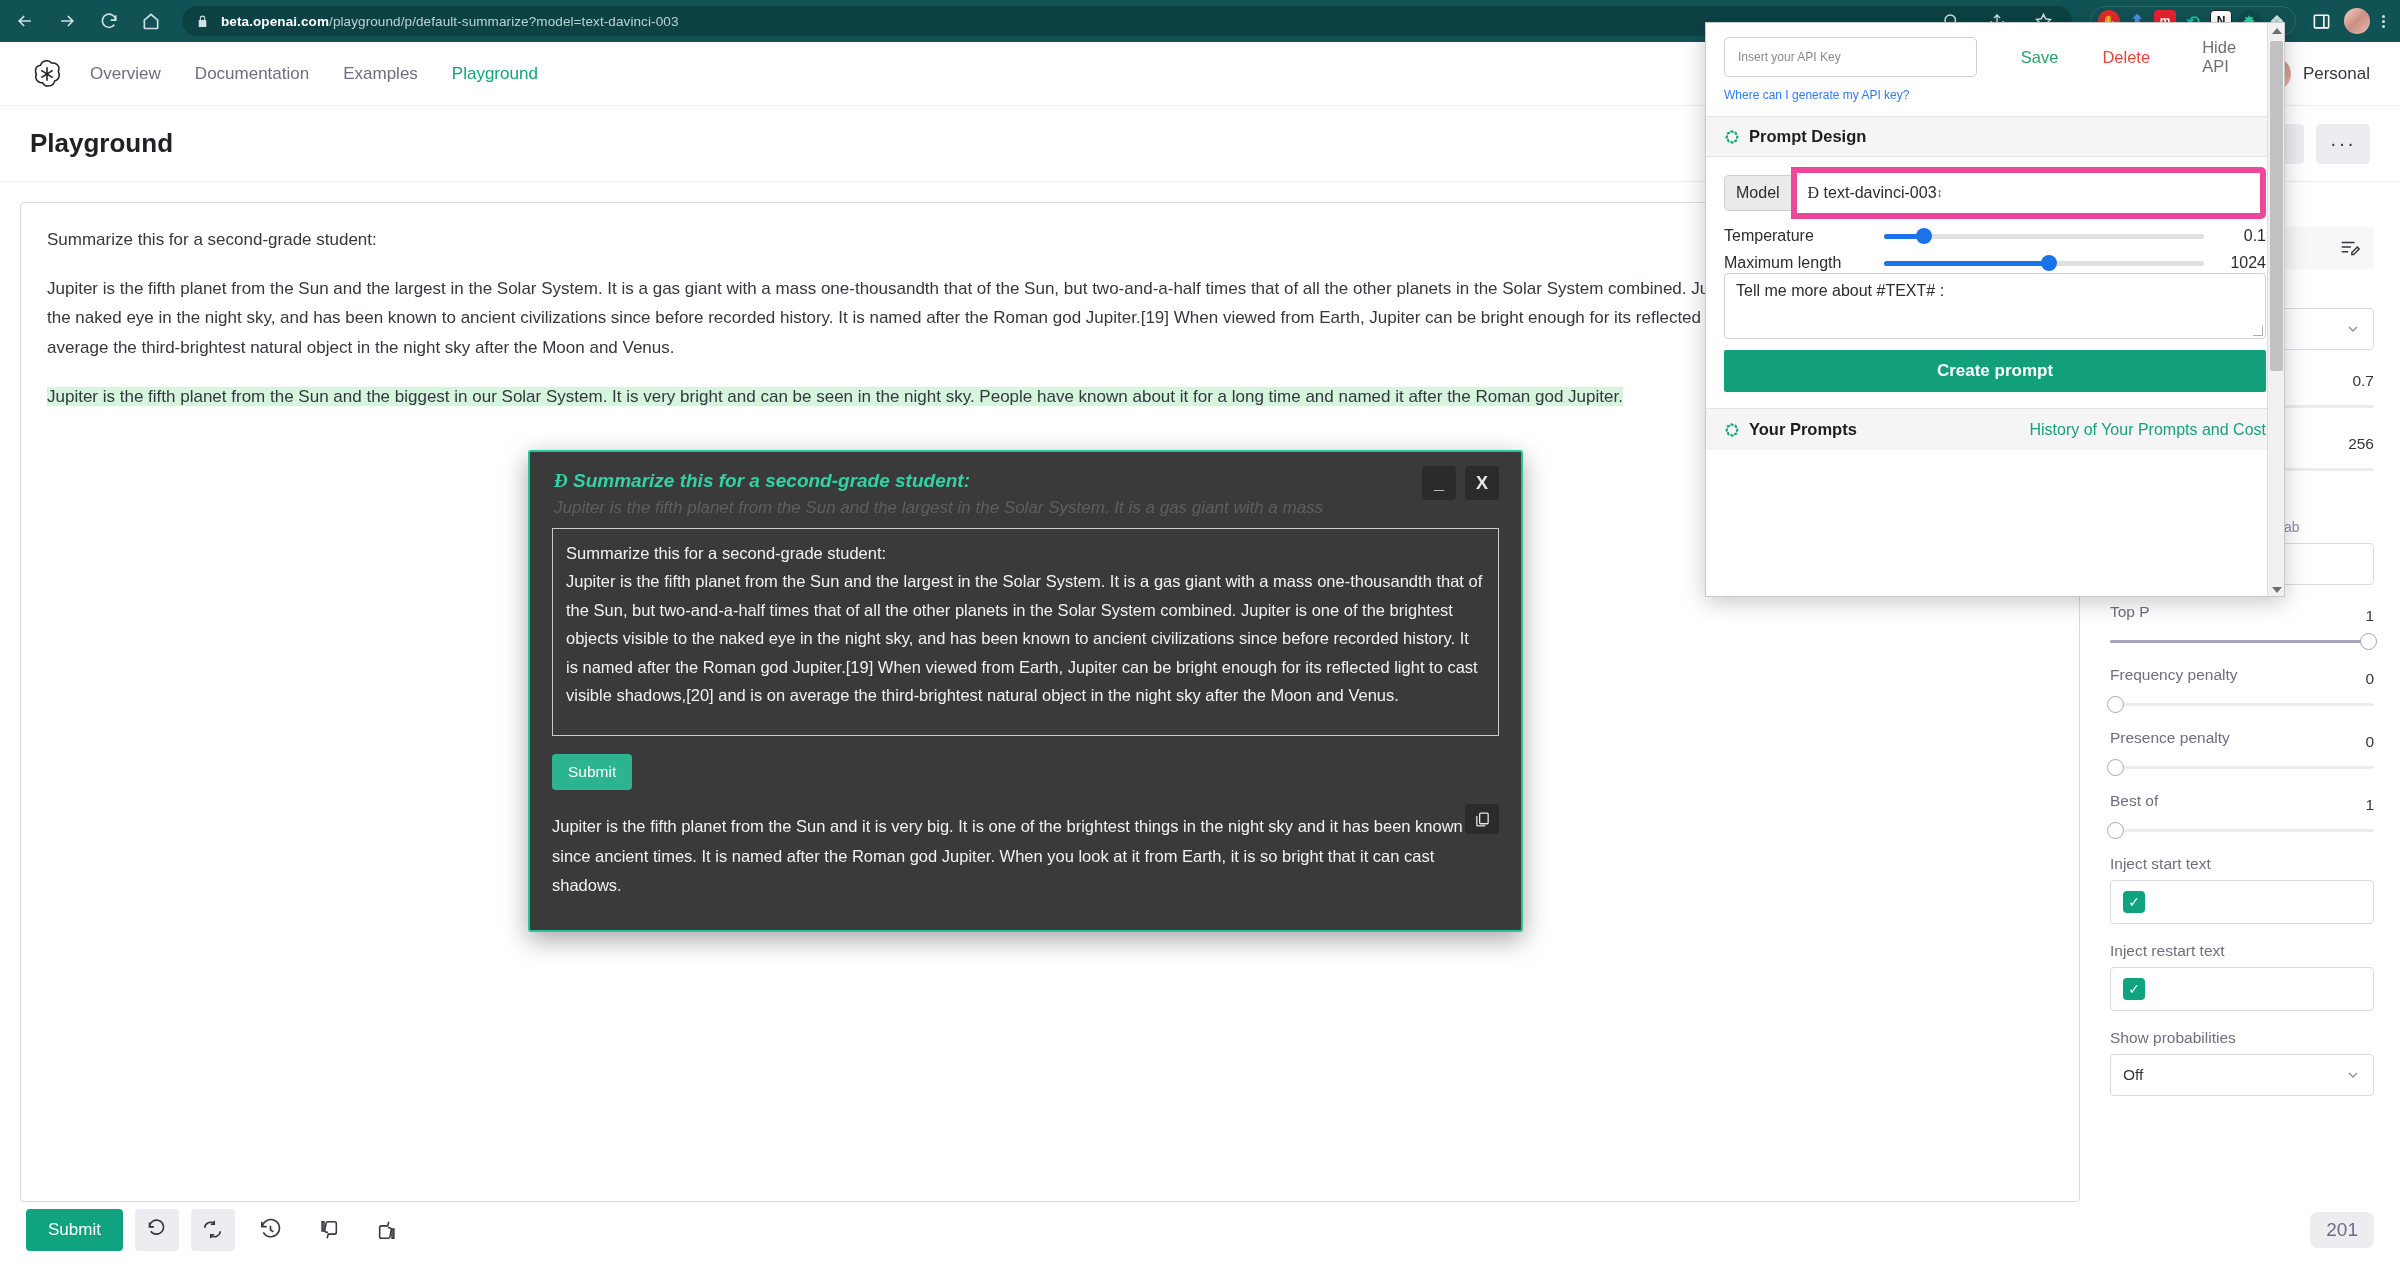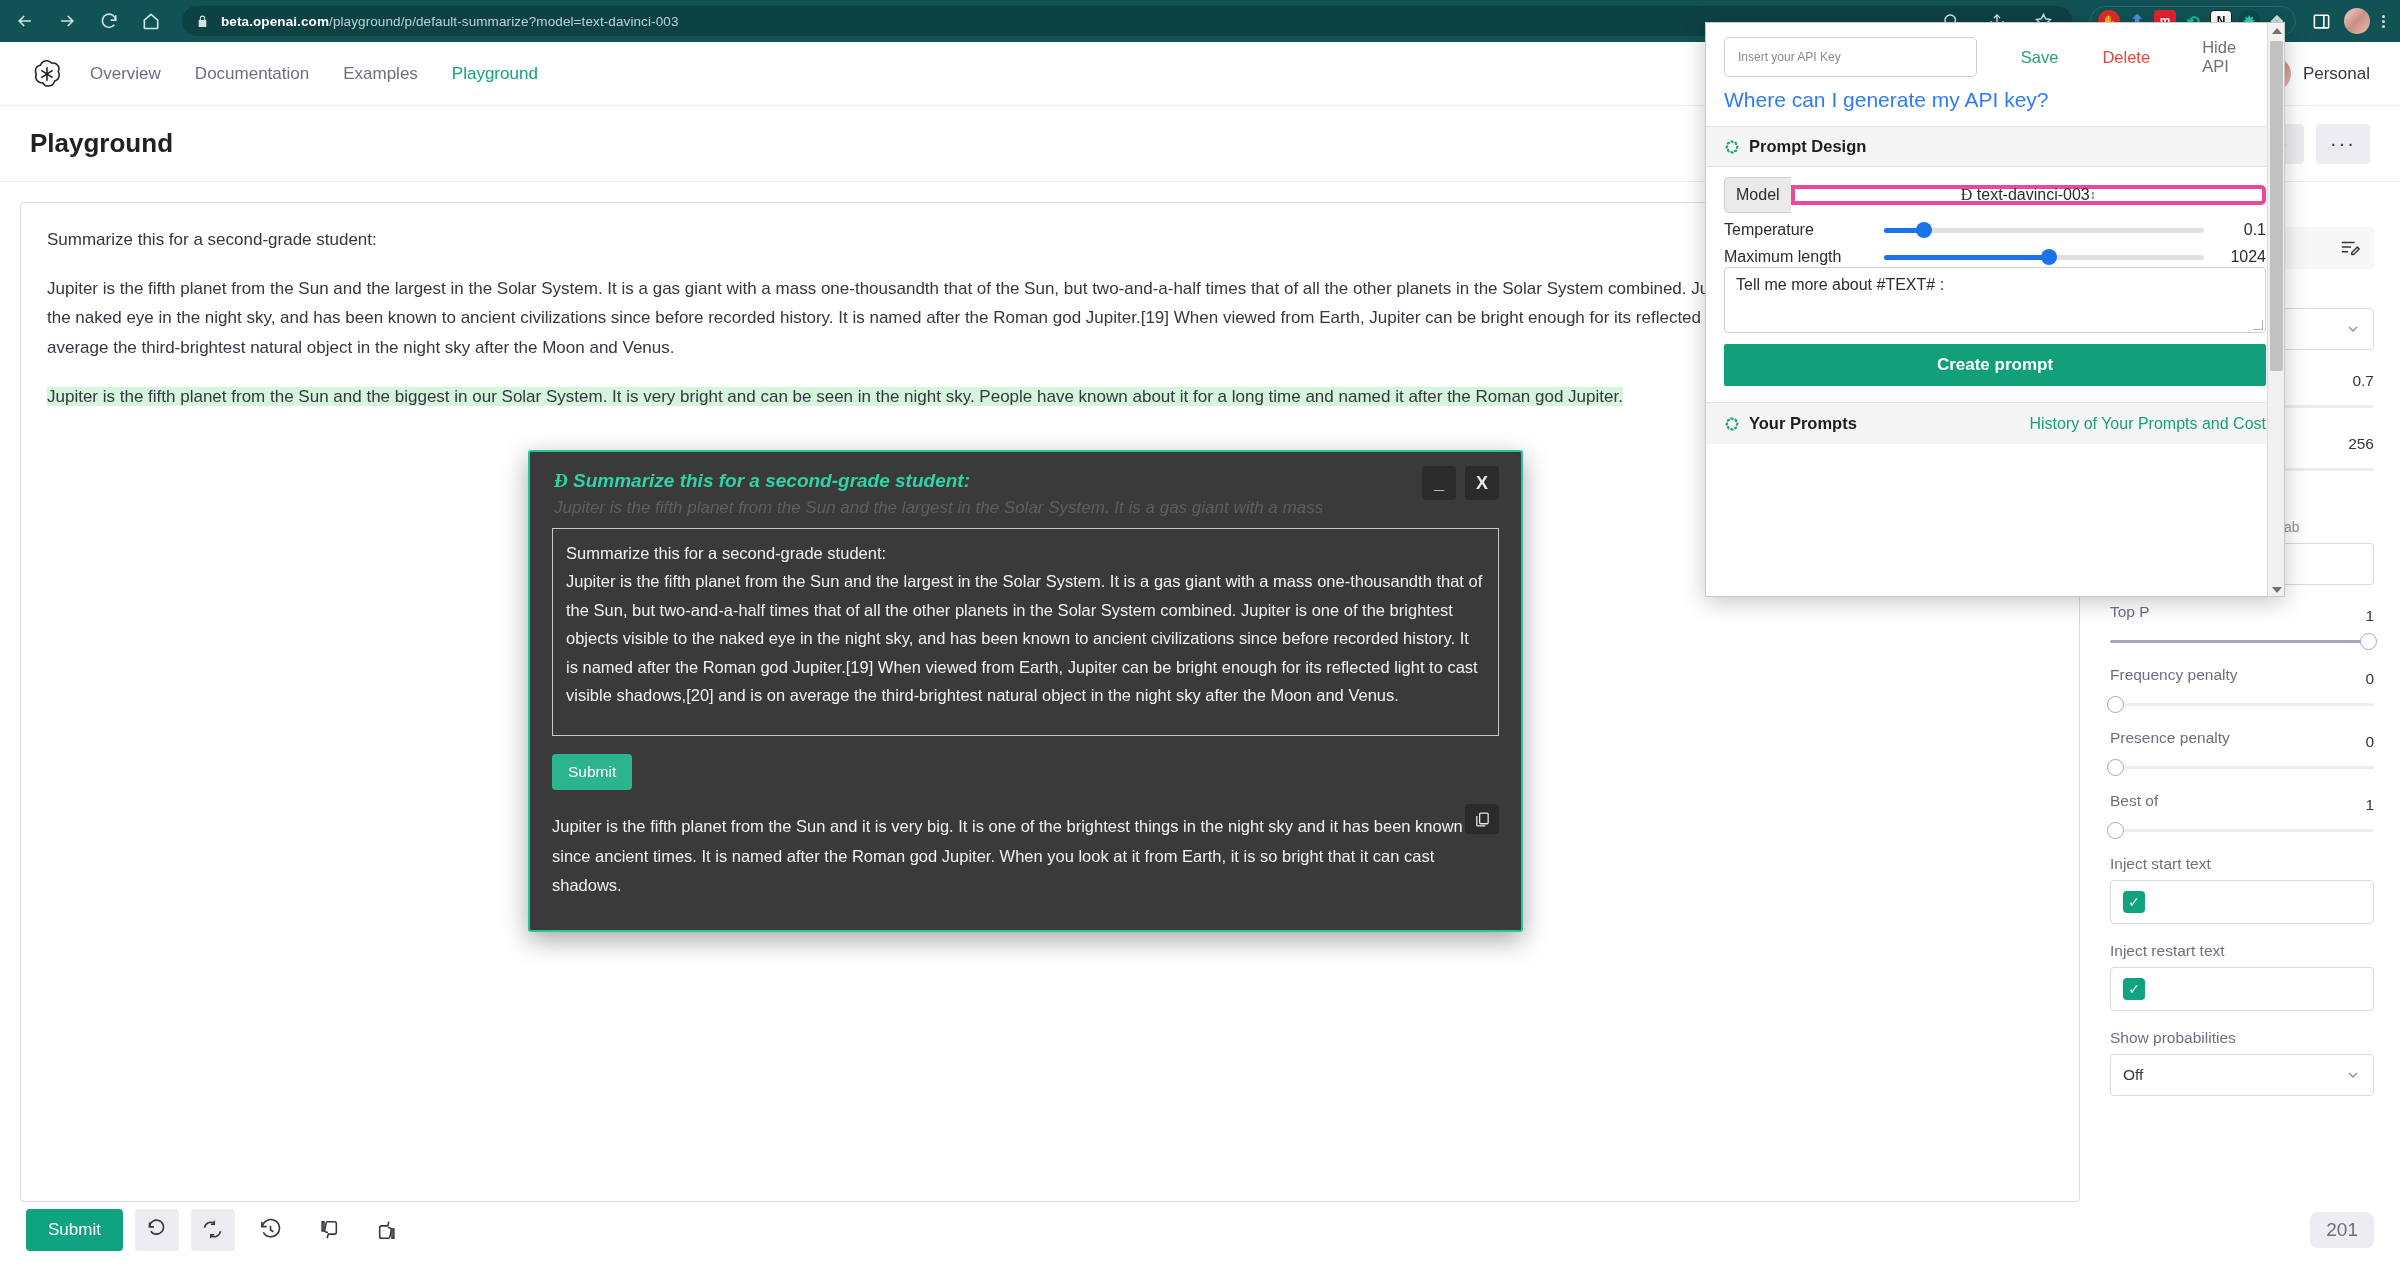--- a/index.html
+++ b/index.html
@@ -211,35 +211,35 @@
   #gp-title { font-size:23px; font-weight:600; color:#1d1d1d; }
   #gp-api-row { display:flex; align-items:center; padding: 14px 18px 0 18px; gap: 0; }
   #gp-api-input {
     width:254px;height:40px;border:1px solid #cfcfcf;border-radius:5px;
     padding:0 13px; font-size:12px; color:#8a8a8a; display:flex; align-items:center;
   }
   .gp-link { font-size:16.5px; cursor:pointer; }
   #gp-save { color:#27a36b; margin-left: 44px; }
   #gp-delete { color:#e8453c; margin-left: 44px; }
   #gp-hide { color:#707070; margin-left: 52px; }
-  #gp-genkey { color:#2e7bf6; font-size:21px; padding: 11px 18px 14px 18px; cursor:pointer; }
+  #gp-genkey { color:#2e7bf6; font-size:12px; padding: 11px 18px 14px 18px; cursor:pointer; }
   .gp-section {
     background:#f5f5f5; border-top:1px solid #e4e4e4; border-bottom:1px solid #e4e4e4;
     padding: 10px 18px; display:flex; align-items:center; gap:9px;
   }
   .gp-section-t { font-size:16.5px; font-weight:700; color:#1d1d1d; }
   #gp-model-row { display:flex; align-items:center; padding: 10px 18px 0 18px; }
   #gp-model-lbl {
     background:#eaeaea; border:1px solid #cfcfcf; border-right:none;
     height:36px; display:flex; align-items:center; padding:0 11px;
     font-size:16px; color:#2c2c2c; border-radius:5px 0 0 5px;
   }
   #gp-model-sel {
-    flex:1; height:20px; border:4px solid #ec4899; border-radius:0 5px 5px 0;
-    display:flex; align-items:center; justify-content:center;
+    flex:1; height:52px; border:6px solid #ec4899; border-radius:0 5px 5px 0;
+    display:flex; align-items:center; justify-content:flex-start;
     padding:0 11px; font-size:16px; color:#2c2c2c; background:#fff;
   }
   .gp-slider-row { display:flex; align-items:center; padding: 7px 18px 0 18px; }
   .gp-slider-lbl { font-size:16px; color:#2c2c2c; width:160px; }
   .gp-slider { position:relative; flex:1; height:20px; }
   .gp-slider .gtrack { position:absolute; top:8px; left:0; right:0; height:5px; border-radius:3px; background:#e0e0e0; }
   .gp-slider .gfill { position:absolute; top:8px; left:0; height:5px; border-radius:3px; background:#1a73e8; }
   .gp-slider .gknob { position:absolute; top:2px; width:16px;height:16px;border-radius:50%;background:#1a73e8; }
   .gp-slider-val { width:62px; text-align:right; font-size:16px; color:#2c2c2c; }
   #gp-note { font-size:13.5px; color:#c9c9c9; font-style:italic; padding: 14px 18px 5px 18px; }

